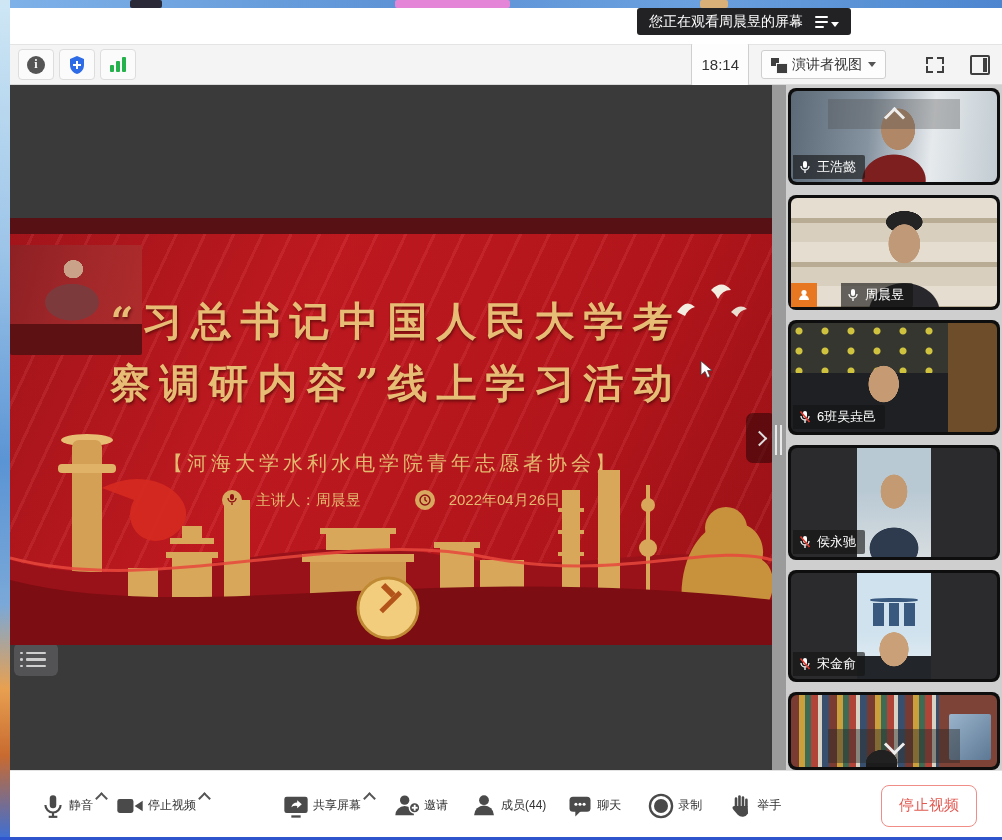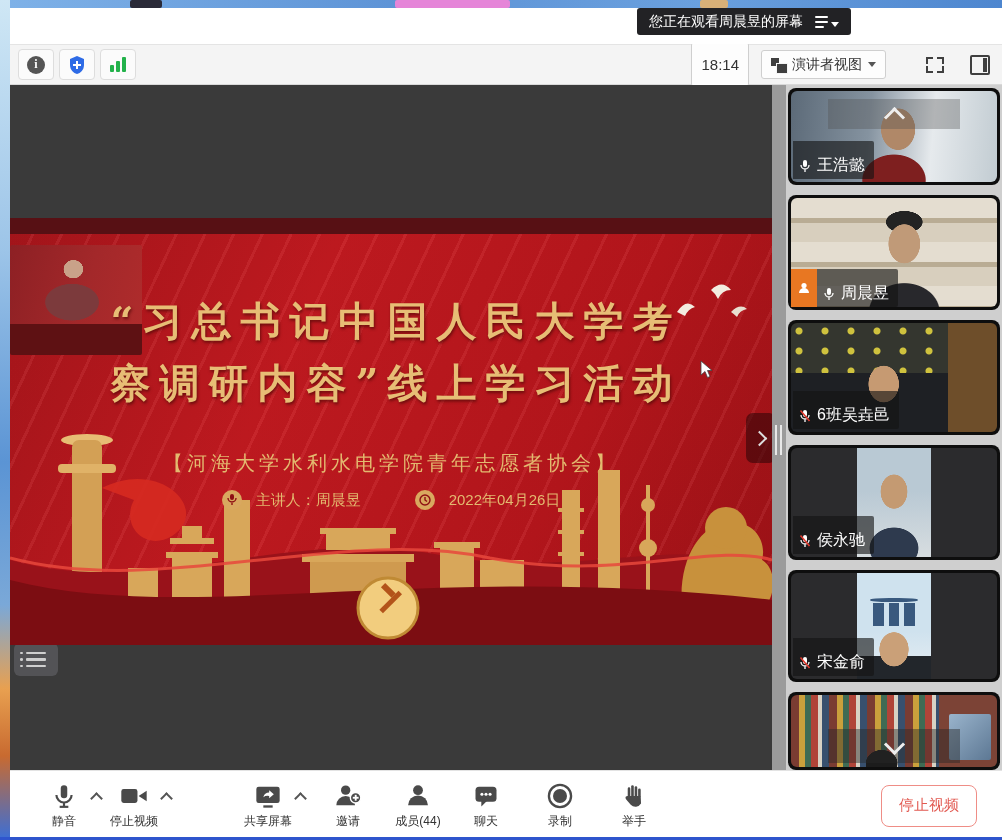--- a/index.html
+++ b/index.html
@@ -93,22 +93,22 @@
   .expandbtn{position:absolute;right:-4px;top:328px;width:30px;height:50px;border-radius:7px;
     background:rgba(30,2,4,.5);display:flex;align-items:center;justify-content:center;z-index:4;}
   .chev-right{width:9px;height:9px;border-right:2.5px solid #ddd;border-top:2.5px solid #ddd;transform:rotate(45deg);margin-right:3px;}
 
   
   .sidebar{width:216px;background:#cfcfcf;display:flex;flex-direction:column;gap:10px;padding-top:3px;box-sizing:border-box;}
   .tile{position:relative;margin:0 2px;border-radius:8px;background:#0e0e0e;padding:3px;box-sizing:border-box;}
   .vid{position:relative;width:100%;height:100%;border-radius:6px;overflow:hidden;}
   .labelrow{position:absolute;left:5px;bottom:6px;display:flex;align-items:stretch;z-index:3;}
   .pbadge{width:26px;background:#e87722;display:flex;align-items:center;justify-content:center;}
-  .plabel{background:rgba(20,20,20,.62);display:flex;align-items:center;gap:6px;padding:14px 9px 3px 6px;
-    color:#fff;font-size:16px;border-radius:0 2px 2px 0;}
+  .plabel{background:rgba(20,20,20,.62);display:flex;align-items:center;gap:6px;padding:3px 9px 3px 6px;
+    color:#fff;font-size:13px;border-radius:0 2px 2px 0;}
   .scrollband-up{position:absolute;left:18%;right:18%;top:8px;height:30px;background:rgba(80,80,80,.35);
     display:flex;align-items:center;justify-content:center;}
   .scrollband-down{position:absolute;left:18%;right:18%;top:34px;height:34px;background:rgba(40,40,40,.45);
     display:flex;align-items:center;justify-content:center;}
   .chev-up{width:12px;height:12px;border-left:3px solid #eee;border-top:3px solid #eee;transform:rotate(45deg);margin-top:6px;}
   .chev-down{width:12px;height:12px;border-right:3px solid #eee;border-bottom:3px solid #eee;transform:rotate(45deg);margin-bottom:4px;}
 
   .v1{background:
       radial-gradient(ellipse 28px 34px at 52% 42%,#b08868 0 60%,rgba(0,0,0,0) 62%),
       radial-gradient(ellipse 52px 42px at 50% 98%,#7e1f1f 0 60%,rgba(0,0,0,0) 62%),
@@ -140,21 +140,21 @@
   .v6{background:
       radial-gradient(ellipse 26px 22px at 44% 95%,#1c1c1c 0 60%,rgba(0,0,0,0) 62%),
       linear-gradient(90deg,rgba(0,0,0,0) 0 72%,#7c4336 72%),
       repeating-linear-gradient(90deg,#7a3c32 0 8px,#caa03c 8px 14px,#3f6b54 14px 20px,#b04438 20px 27px,#d8d2c4 27px 31px,#38506e 31px 38px),
       #4a3a30;}
   .v6 .inset{position:absolute;right:6px;top:26%;width:42px;height:46px;background:linear-gradient(135deg,#9ab4cc,#5d7894);border-radius:2px;}
 
   
   .bottombar{position:relative;height:70px;background:#fff;border-top:1px solid #e3e3e3;
     display:flex;align-items:center;padding:0 0 0 30px;box-sizing:border-box;}
-  .ctl{display:flex;flex-direction:column;align-items:center;gap:3px;min-width:48px;}
+  .ctl{display:flex;align-items:center;gap:3px;min-width:48px;}
   .ctl svg{display:block;}
   .ctl .lbl{font-size:12px;color:#333;white-space:nowrap;}
   .chevbtn{width:14px;height:14px;margin:0 6px 18px 2px;position:relative;}
   .chevbtn::before{content:"";position:absolute;left:2px;top:4px;width:7px;height:7px;
     border-left:2px solid #555;border-top:2px solid #555;transform:rotate(45deg);}
   .leavebtn{margin-left:auto;margin-right:25px;width:94px;height:40px;border:1px solid #ef8d86;
     border-radius:8px;background:#fff;color:#e25a52;font-size:15px;display:flex;align-items:center;justify-content:center;}
   .bottom-blue{position:absolute;left:0;bottom:0;width:1002px;height:3px;background:#2f55cd;z-index:5;}
 
   .micw{display:flex;align-items:center;}
@@ -343,21 +343,21 @@
                     <line x1="6" y1="10.5" x2="6" y2="13" stroke="#fff" stroke-width="1.3"></line>
                   </svg>
               </span>
               <span>王浩懿</span>
             </span>
           </div>
         </div>
 
         <div class="tile" style="height:115px">
           <div class="vid v2"></div>
-          <div class="labelrow" style="left:3px;bottom:3px;">
+          <div class="labelrow" style="left:3px;bottom:3px;gap:24px;">
             <span class="pbadge">
               <svg width="14" height="14" viewBox="0 0 14 14">
                   <circle cx="7" cy="4.5" r="2.6" fill="#fff"></circle>
                   <path d="M2,12 a5,5 0 0 1 10,0 Z" fill="#fff"></path>
                 </svg>
             </span>
             <span class="plabel">
               <span class="micw">
                 <svg width="12" height="14" viewBox="0 0 12 14">
                     <rect x="4" y="1" width="4" height="7" rx="2" fill="#fff"></rect>

